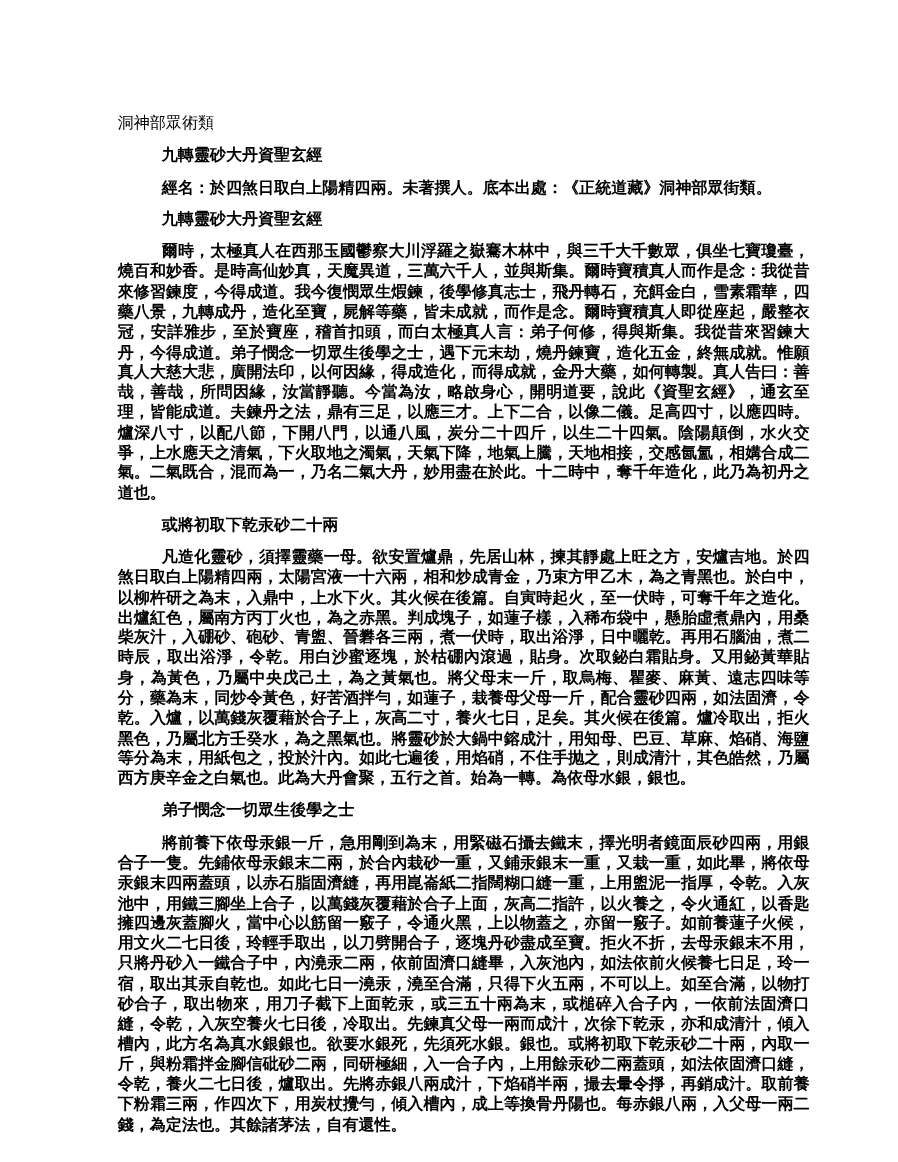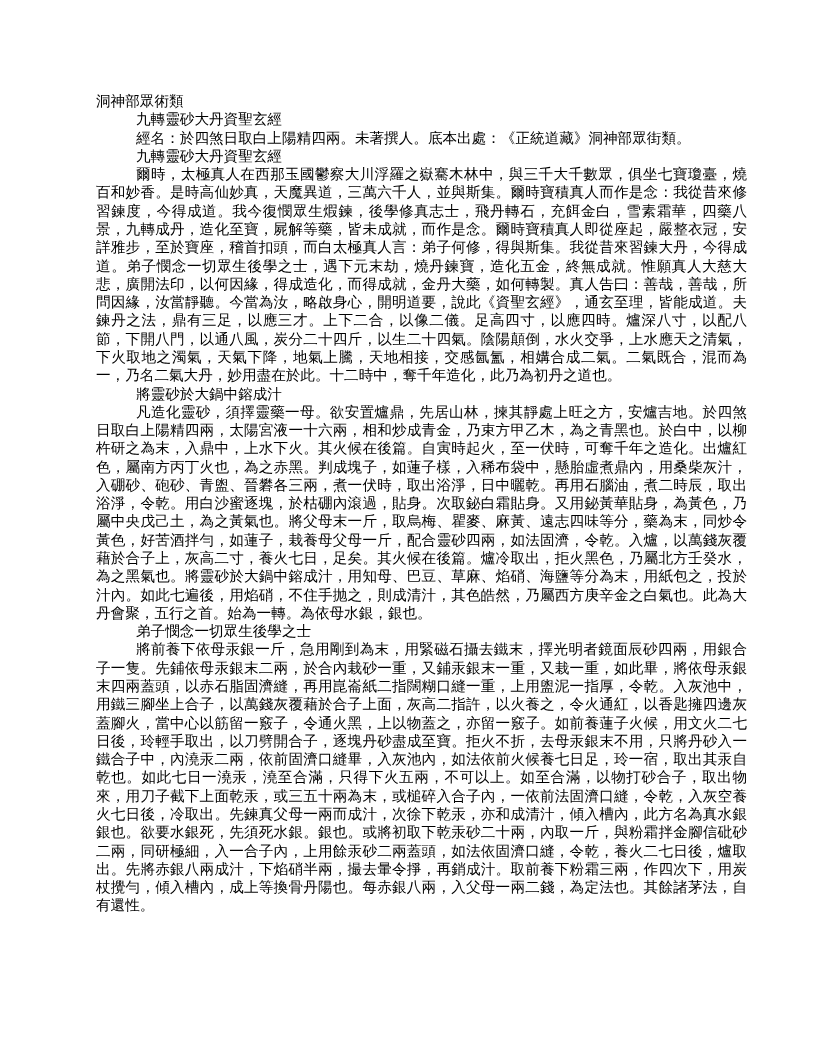--- a/index.html
+++ b/index.html
@@ -15,40 +15,41 @@
     font-family: "Liberation Serif", "DejaVu Serif", serif;
     color: #000000;
   }
   .page {
     position: absolute;
     left: 96px;
     top: 92px;
     width: 651px;
   }
   .line, .para {
-    margin: 0;
+    margin: 11px;
     padding: 0;
     font-size: 14.6px;
     line-height: 18.28px;
     font-weight: normal;
   }
   .para {
     text-align: justify;
     text-justify: inter-ideograph;
   }
   .indent {
     text-indent: 40px;
+    font-weight: bold;
   }
 </style>
 </head>
 <body>
 
 <div class="page">
   <p class="line">洞神部眾術類</p>
   <p class="line indent">九轉靈砂大丹資聖玄經</p>
   <p class="line indent">經名：於四煞日取白上陽精四兩。未著撰人。底本出處：《正統道藏》洞神部眾街類。</p>
   <p class="line indent">九轉靈砂大丹資聖玄經</p>
   <p class="para indent">爾時，太極真人在西那玉國鬱察大川浮羅之嶽騫木林中，與三千大千數眾，俱坐七寶瓊臺，燒百和妙香。是時高仙妙真，天魔異道，三萬六千人，並與斯集。爾時寶積真人而作是念：我從昔來修習鍊度，今得成道。我今復憫眾生煆鍊，後學修真志士，飛丹轉石，充餌金白，雪素霜華，四藥八景，九轉成丹，造化至寶，屍解等藥，皆未成就，而作是念。爾時寶積真人即從座起，嚴整衣冠，安詳雅步，至於寶座，稽首扣頭，而白太極真人言：弟子何修，得與斯集。我從昔來習鍊大丹，今得成道。弟子憫念一切眾生後學之士，遇下元末劫，燒丹鍊寶，造化五金，終無成就。惟願真人大慈大悲，廣開法印，以何因緣，得成造化，而得成就，金丹大藥，如何轉製。真人告曰：善哉，善哉，所問因緣，汝當靜聽。今當為汝，略啟身心，開明道要，說此《資聖玄經》，通玄至理，皆能成道。夫鍊丹之法，鼎有三足，以應三才。上下二合，以像二儀。足高四寸，以應四時。爐深八寸，以配八節，下開八門，以通八風，炭分二十四斤，以生二十四氣。陰陽顛倒，水火交爭，上水應天之清氣，下火取地之濁氣，天氣下降，地氣上騰，天地相接，交感氤氳，相媾合成二氣。二氣既合，混而為一，乃名二氣大丹，妙用盡在於此。十二時中，奪千年造化，此乃為初丹之道也。</p>
-  <p class="line indent">將靈砂於大鍋中鎔成汁</p>
+  <p class="line indent">或將初取下乾汞砂二十兩</p>
   <p class="para indent">凡造化靈砂，須擇靈藥一母。欲安置爐鼎，先居山林，揀其靜處上旺之方，安爐吉地。於四煞日取白上陽精四兩，太陽宮液一十六兩，相和炒成青金，乃束方甲乙木，為之青黑也。於白中，以柳杵研之為末，入鼎中，上水下火。其火候在後篇。自寅時起火，至一伏時，可奪千年之造化。出爐紅色，屬南方丙丁火也，為之赤黑。判成塊子，如蓮子樣，入稀布袋中，懸胎虛煮鼎內，用桑柴灰汁，入硼砂、砲砂、青盥、晉礬各三兩，煮一伏時，取出浴淨，日中曬乾。再用石腦油，煮二時辰，取出浴淨，令乾。用白沙蜜逐塊，於枯硼內滾過，貼身。次取鉍白霜貼身。又用鉍黃華貼身，為黃色，乃屬中央戊己土，為之黃氣也。將父母末一斤，取烏梅、瞿麥、麻黃、遠志四味等分，藥為末，同炒令黃色，好苦酒拌勻，如蓮子，栽養母父母一斤，配合靈砂四兩，如法固濟，令乾。入爐，以萬錢灰覆藉於合子上，灰高二寸，養火七日，足矣。其火候在後篇。爐冷取出，拒火黑色，乃屬北方壬癸水，為之黑氣也。將靈砂於大鍋中鎔成汁，用知母、巴豆、草麻、焰硝、海鹽等分為末，用紙包之，投於汁內。如此七遍後，用焰硝，不住手抛之，則成清汁，其色皓然，乃屬西方庚辛金之白氣也。此為大丹會聚，五行之首。始為一轉。為依母水銀，銀也。</p>
   <p class="line indent">弟子憫念一切眾生後學之士</p>
   <p class="para indent">將前養下依母汞銀一斤，急用剛到為末，用緊磁石攝去鐵末，擇光明者鏡面辰砂四兩，用銀合子一隻。先鋪依母汞銀末二兩，於合內栽砂一重，又鋪汞銀末一重，又栽一重，如此畢，將依母汞銀末四兩蓋頭，以赤石脂固濟縫，再用崑崙紙二指闊糊口縫一重，上用盥泥一指厚，令乾。入灰池中，用鐵三腳坐上合子，以萬錢灰覆藉於合子上面，灰高二指許，以火養之，令火通紅，以香匙擁四邊灰蓋腳火，當中心以筋留一竅子，令通火黑，上以物蓋之，亦留一竅子。如前養蓮子火候，用文火二七日後，玲輕手取出，以刀劈開合子，逐塊丹砂盡成至寶。拒火不折，去母汞銀末不用，只將丹砂入一鐵合子中，內澆汞二兩，依前固濟口縫畢，入灰池內，如法依前火候養七日足，玲一宿，取出其汞自乾也。如此七日一澆汞，澆至合滿，只得下火五兩，不可以上。如至合滿，以物打砂合子，取出物來，用刀子截下上面乾汞，或三五十兩為末，或槌碎入合子內，一依前法固濟口縫，令乾，入灰空養火七日後，冷取出。先鍊真父母一兩而成汁，次徐下乾汞，亦和成清汁，傾入槽內，此方名為真水銀銀也。欲要水銀死，先須死水銀。銀也。或將初取下乾汞砂二十兩，內取一斤，與粉霜拌金腳信砒砂二兩，同研極細，入一合子內，上用餘汞砂二兩蓋頭，如法依固濟口縫，令乾，養火二七日後，爐取出。先將赤銀八兩成汁，下焰硝半兩，撮去暈令掙，再銷成汁。取前養下粉霜三兩，作四次下，用炭杖攪勻，傾入槽內，成上等換骨丹陽也。每赤銀八兩，入父母一兩二錢，為定法也。其餘諸茅法，自有還性。</p>
 </div>
 
 </body></html>

